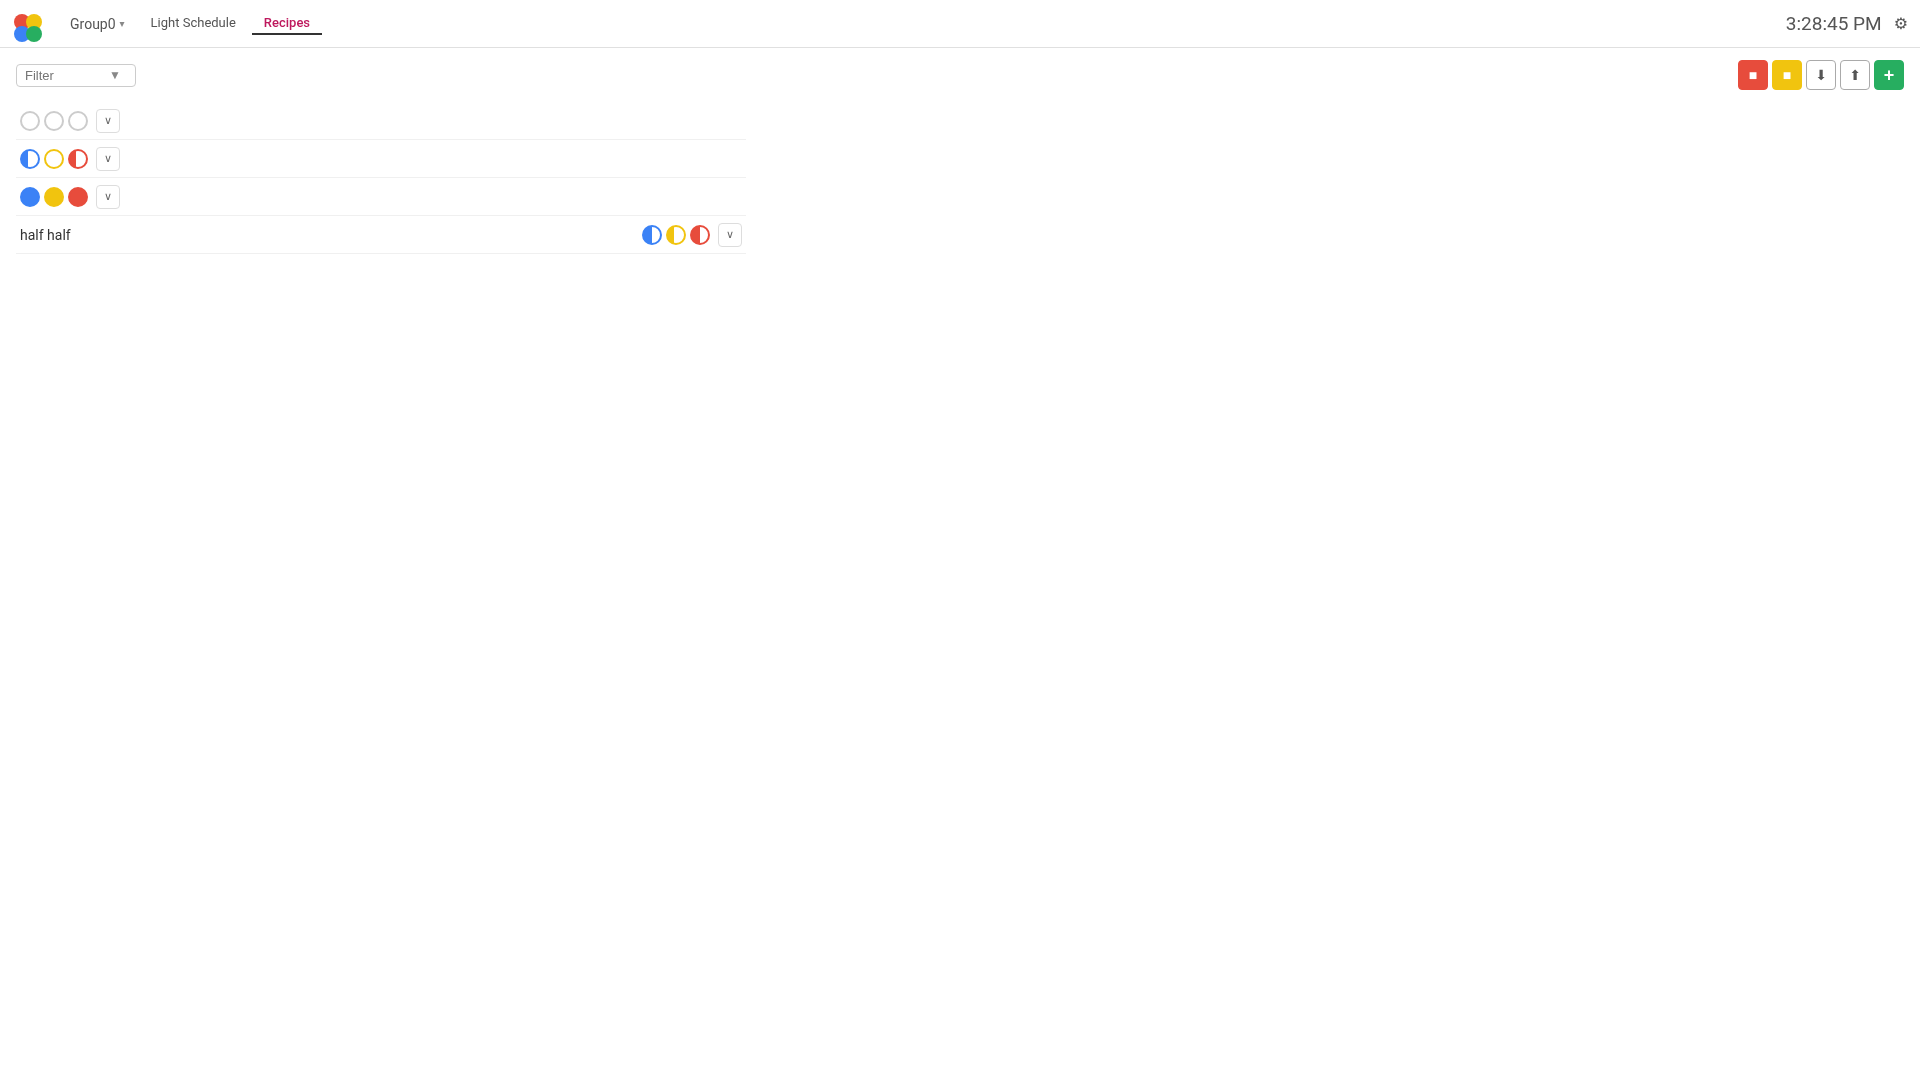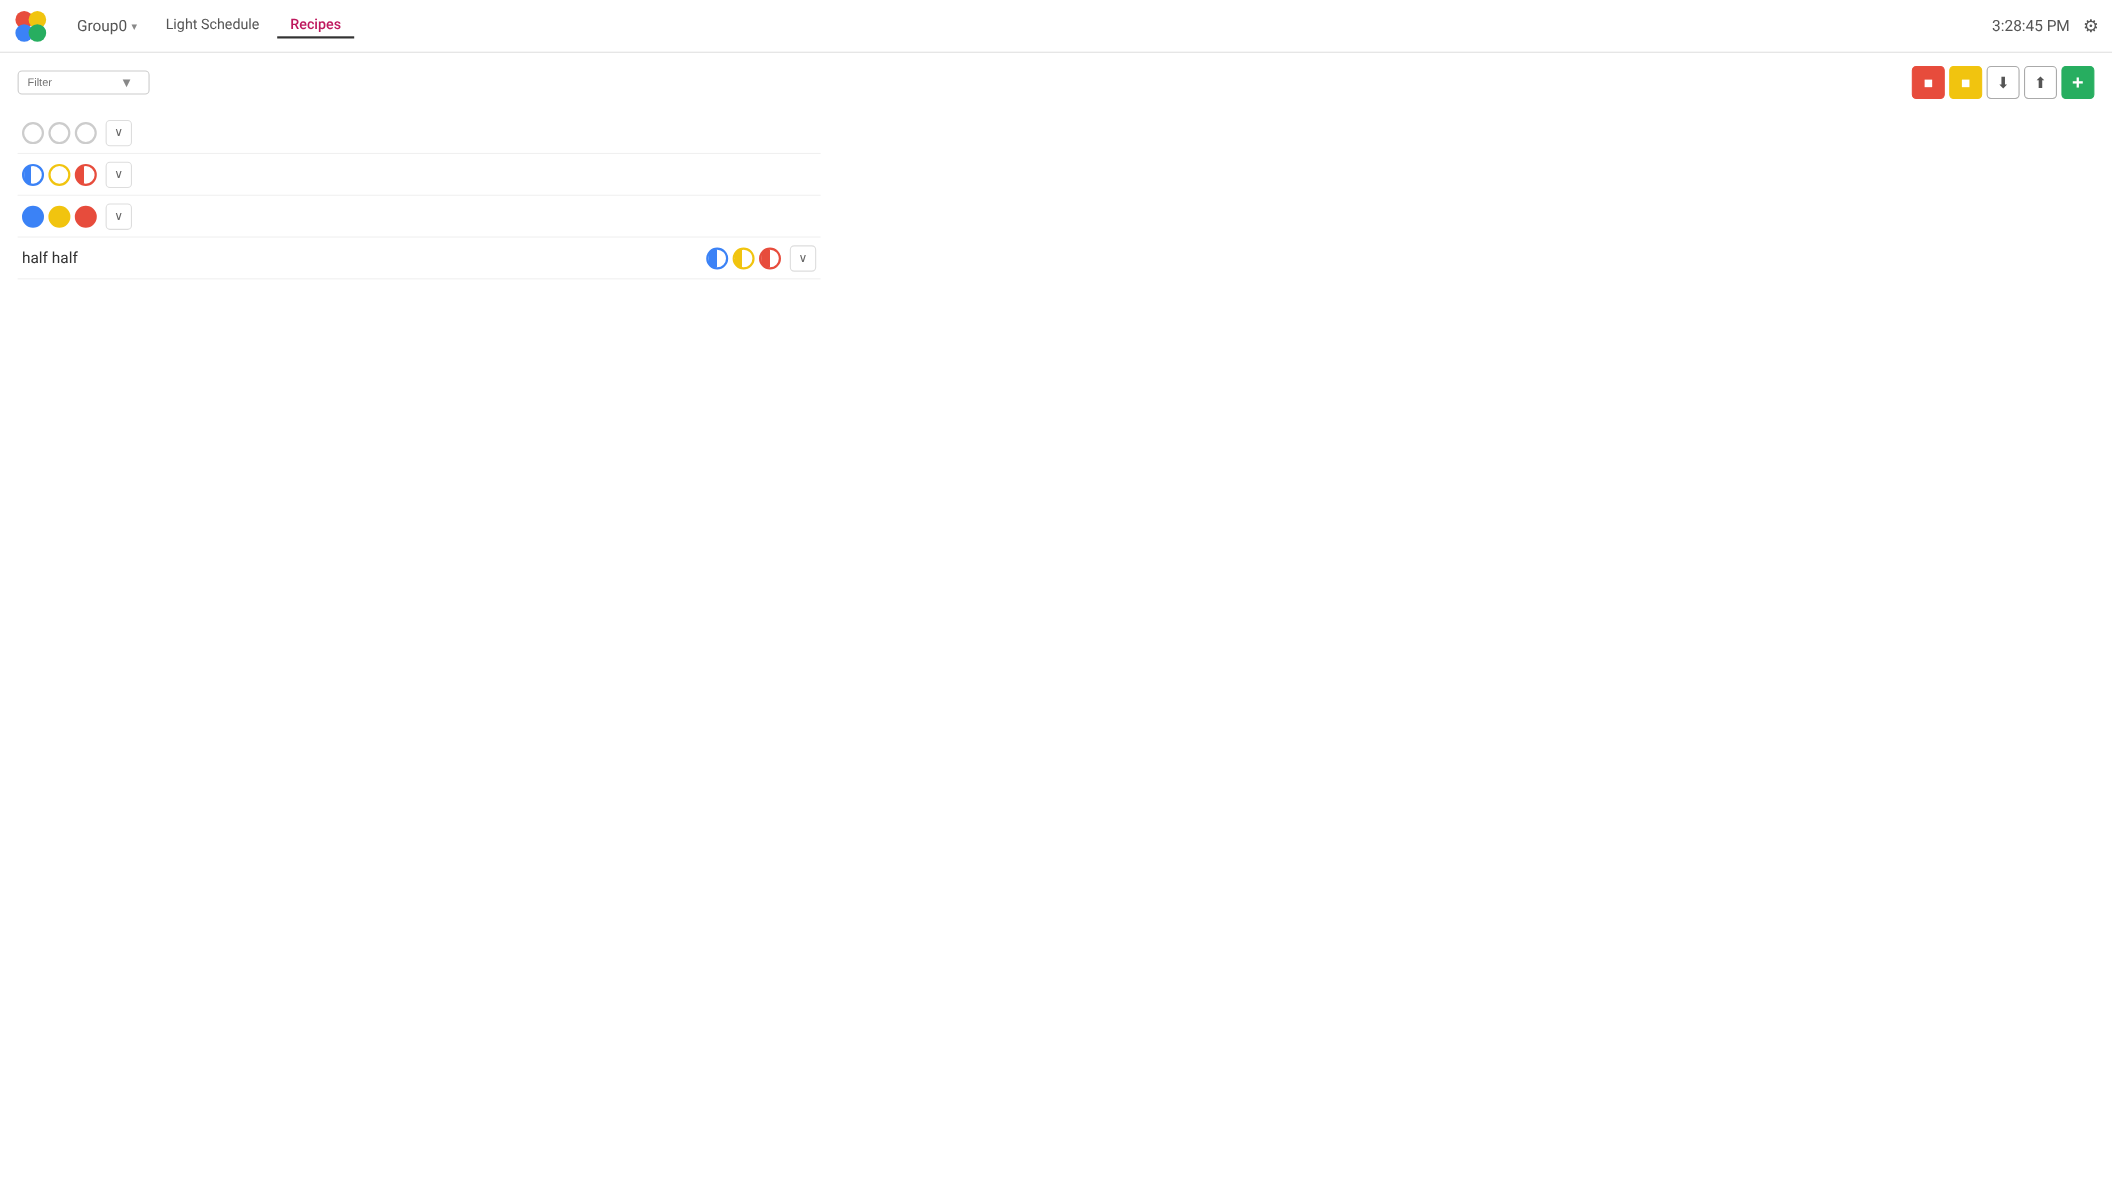--- a/index.html
+++ b/index.html
@@ -9,21 +9,21 @@
       width: 1920px;
       height: 1080px;
       overflow: hidden;
       font-size: 14px;
       color: #333;
     }
 
     
     .navbar {
       display: flex;
-      align-items: center;
+      align-items: flex-start;
       height: 48px;
       padding: 12px 12px;
       border-bottom: 1px solid #e0e0e0;
       position: relative;
     }
 
     .logo {
       width: 32px;
       height: 32px;
       margin-right: 16px;
@@ -72,21 +72,21 @@
     }
 
     .nav-right {
       margin-left: auto;
       display: flex;
       align-items: center;
       gap: 12px;
     }
 
     .time-display {
-      font-size: 14px;
+      font-size: 19px;
       color: #555;
     }
 
     .settings-btn {
       background: none;
       border: none;
       cursor: pointer;
       color: #555;
       font-size: 16px;
       display: flex;
@@ -112,21 +112,21 @@
       border: 1px solid #ccc;
       border-radius: 4px;
       padding: 3px 8px;
       width: 120px;
       gap: 4px;
     }
 
     .filter-input {
       border: none;
       outline: none;
-      font-size: 10px;
+      font-size: 13px;
       color: #ec4899;
       width: 80px;
       background: transparent;
     }
 
     .filter-icon {
       font-size: 12px;
       color: #888;
     }
 

